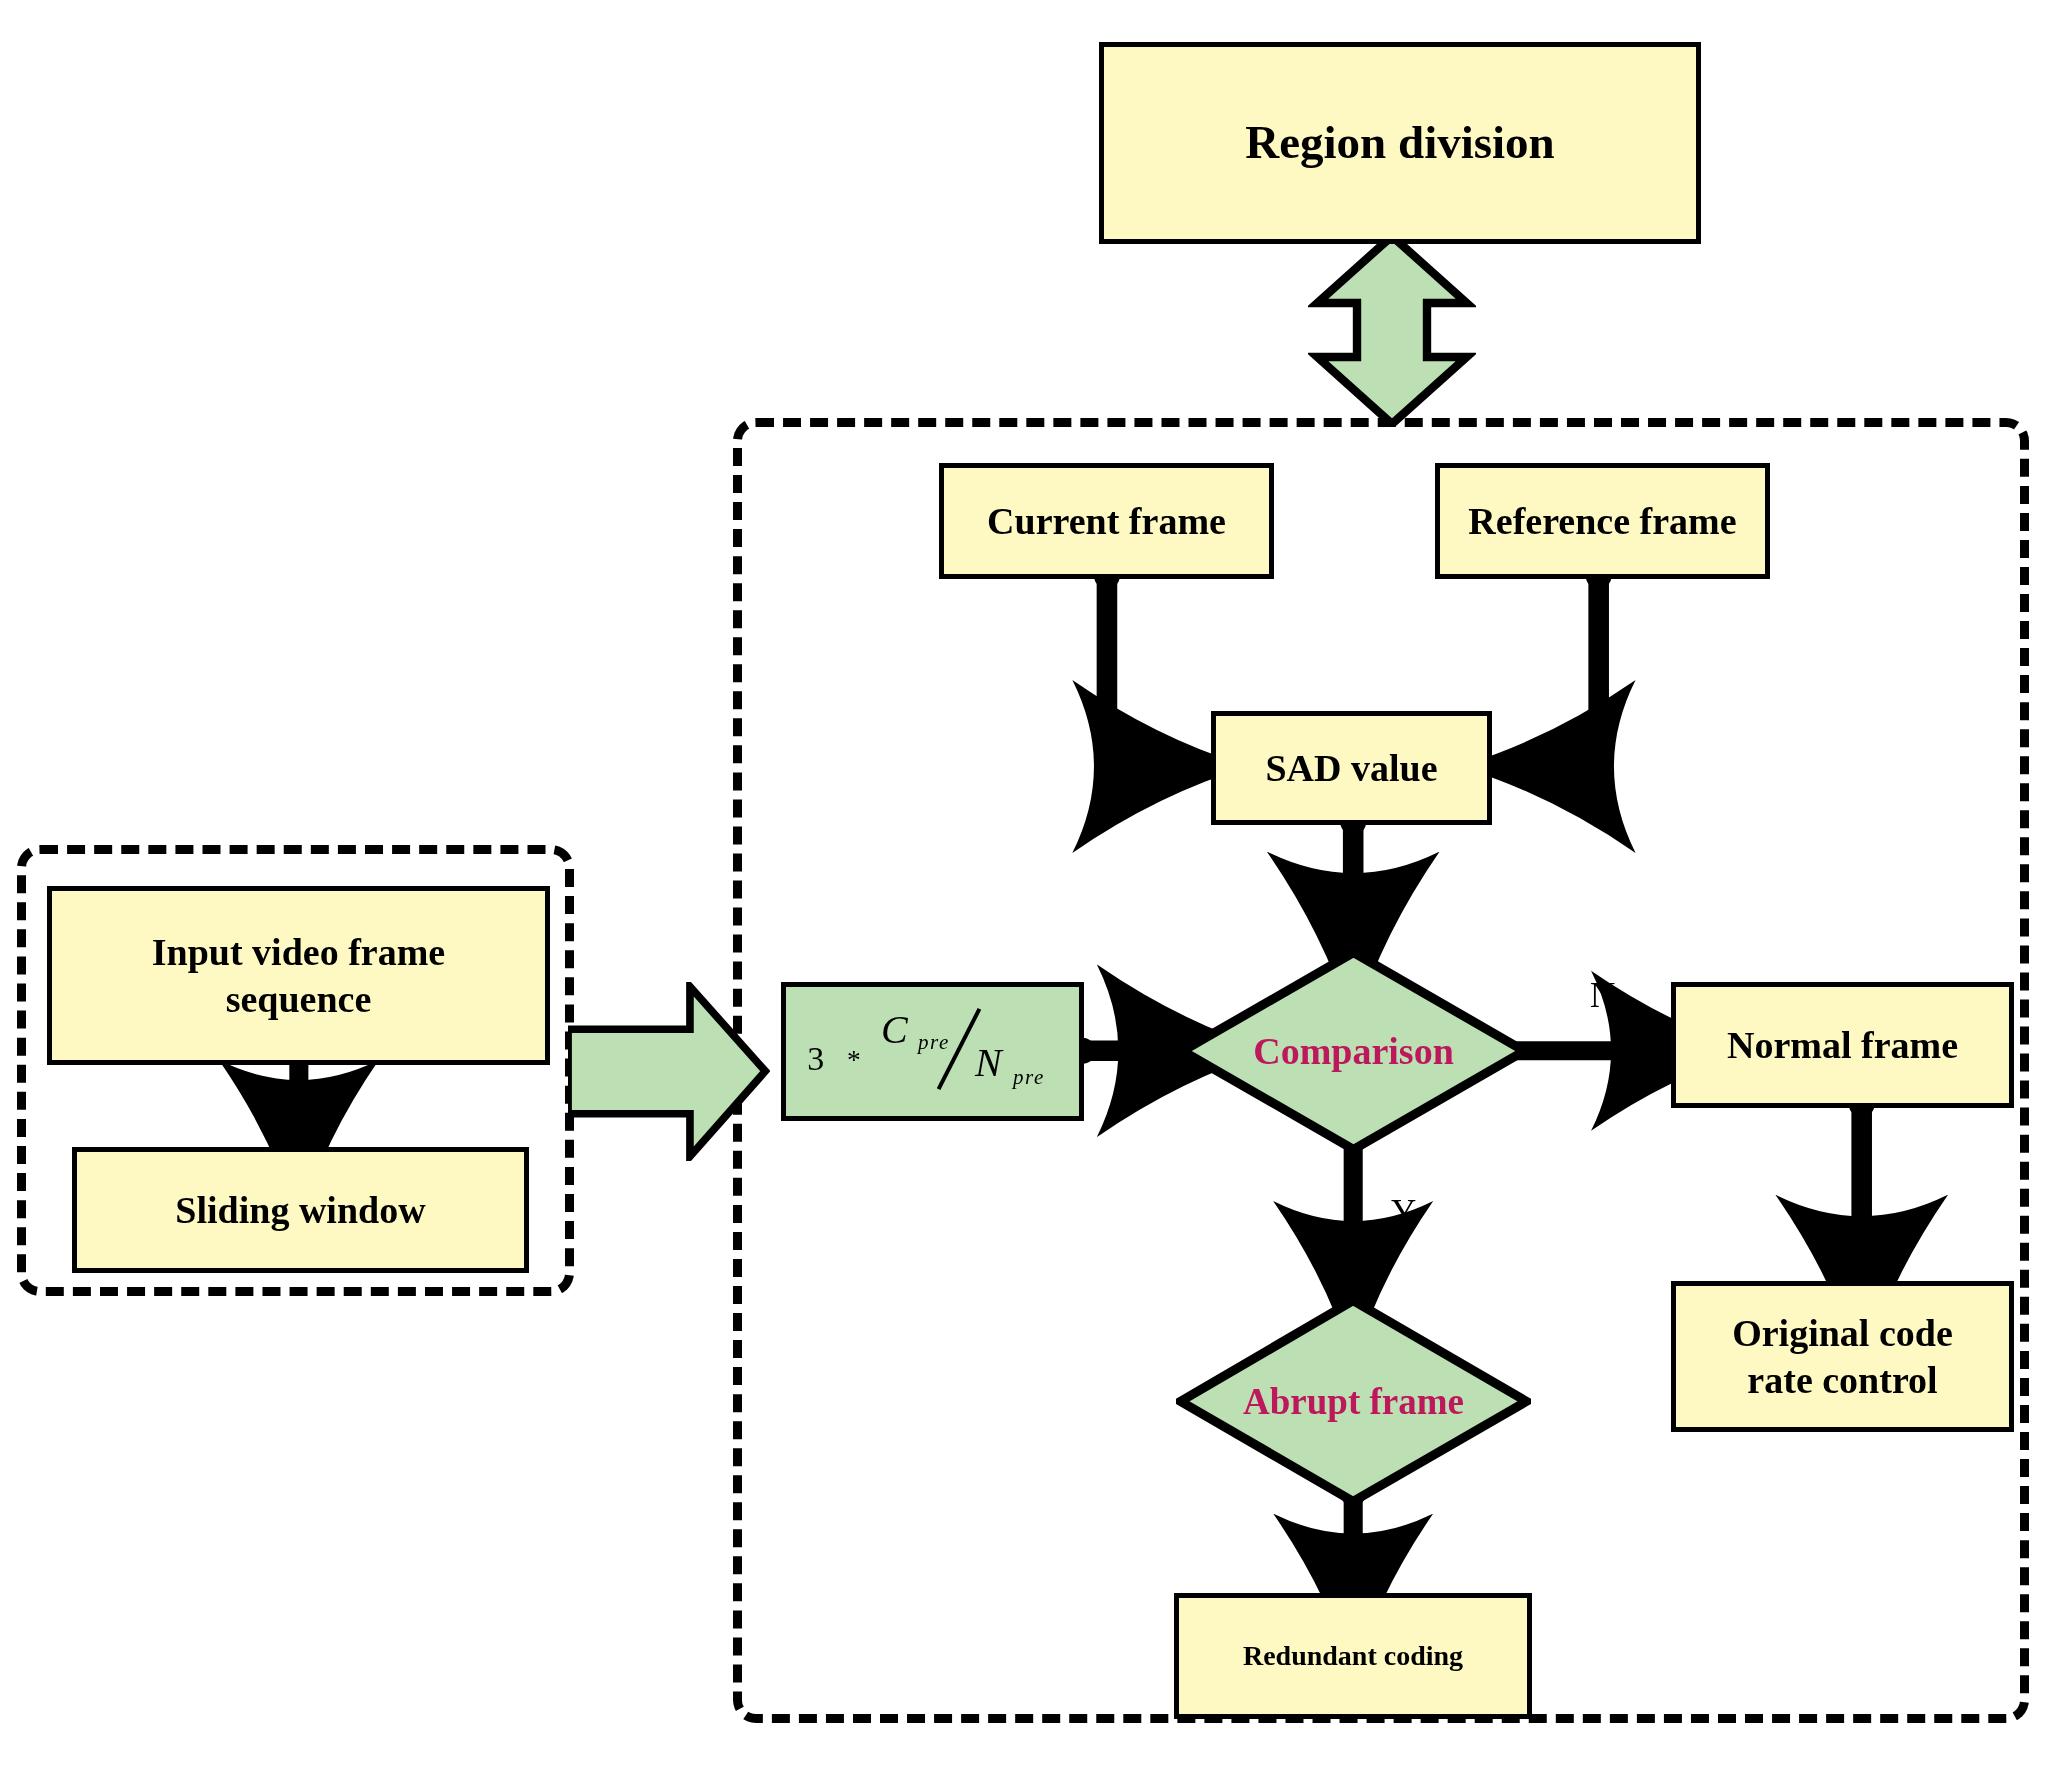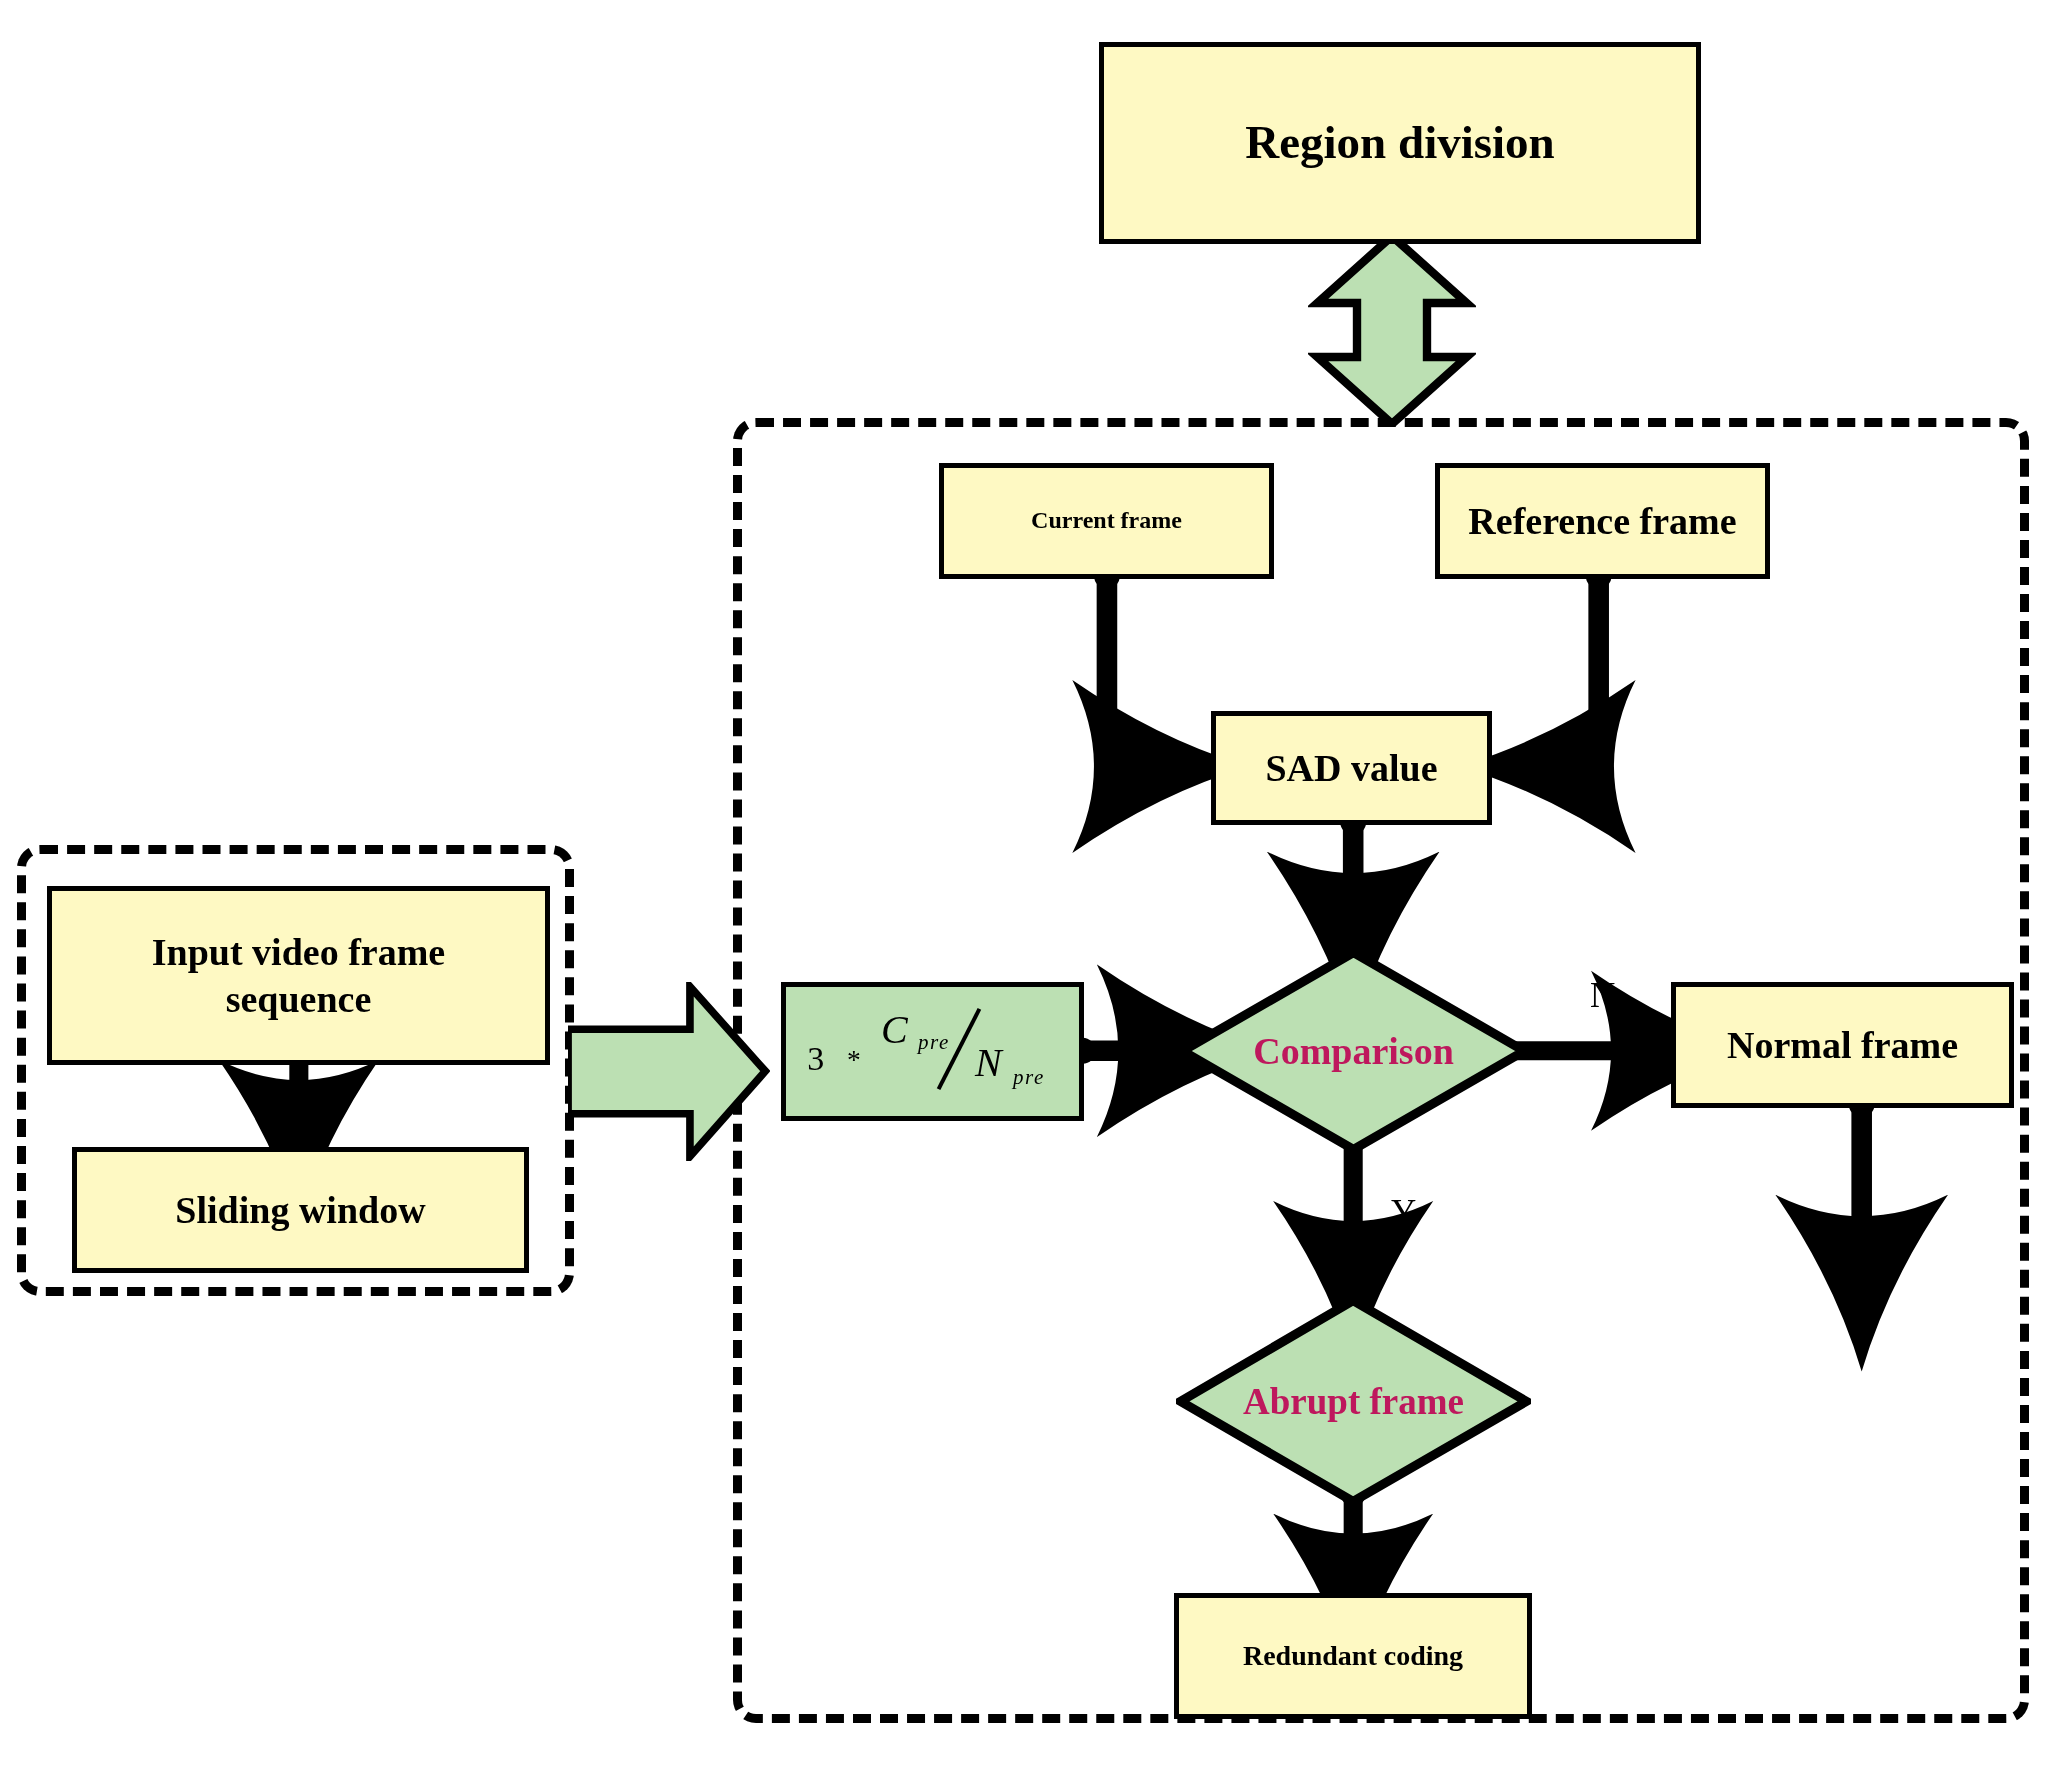--- a/index.html
+++ b/index.html
@@ -169,36 +169,40 @@
 
   <div class="node" style="left:47px; top:886px; width:503px; height:179px; font-size:38px; flex-direction:column;">
     <span>Input video frame</span>
     <span>sequence</span>
   </div>
 
   <div class="node" style="left:72px; top:1147px; width:457px; height:126px; font-size:38px;">
     <span>Sliding window</span>
   </div>
 
-  <div class="node" style="left:939px; top:463px; width:335px; height:116px; font-size:24px;">
+  <div class="node" style="left:939px; top:463px; width:335px; height:116px; font-size:38px;">
     <span>Current frame</span>
   </div>
 
   <div class="node" style="left:1435px; top:463px; width:335px; height:116px; font-size:38px;">
     <span>Reference frame</span>
   </div>
 
   <div class="node" style="left:1211px; top:711px; width:281px; height:114px; font-size:38px;text-align:right;">
     <span>SAD value</span>
   </div>
 
   <div class="node" style="left:1671px; top:982px; width:343px; height:126px; font-size:38px;">
     <span>Normal frame</span>
   </div>
 
+  <div class="node" style="left:1671px; top:1281px; width:343px; height:151px; font-size:38px; flex-direction:column;">
+    <span>Original code</span>
+    <span>rate control</span>
+  </div>
 
   <div class="node" style="left:1174px; top:1593px; width:358px; height:126px; font-size:28px;">
     <span>Redundant coding</span>
   </div>
 
   <div class="formula-box" style="left:781px; top:982px; width:303px; height:139px;">
     <div class="formula">
       <span class="f-num" style="left:21.3px; top:53px;">3</span>
       <span class="f-num" style="left:61px; top:58px; font-size:27.4px;">*</span>
       <span class="f-var" style="left:95px; top:19px;">C</span>

